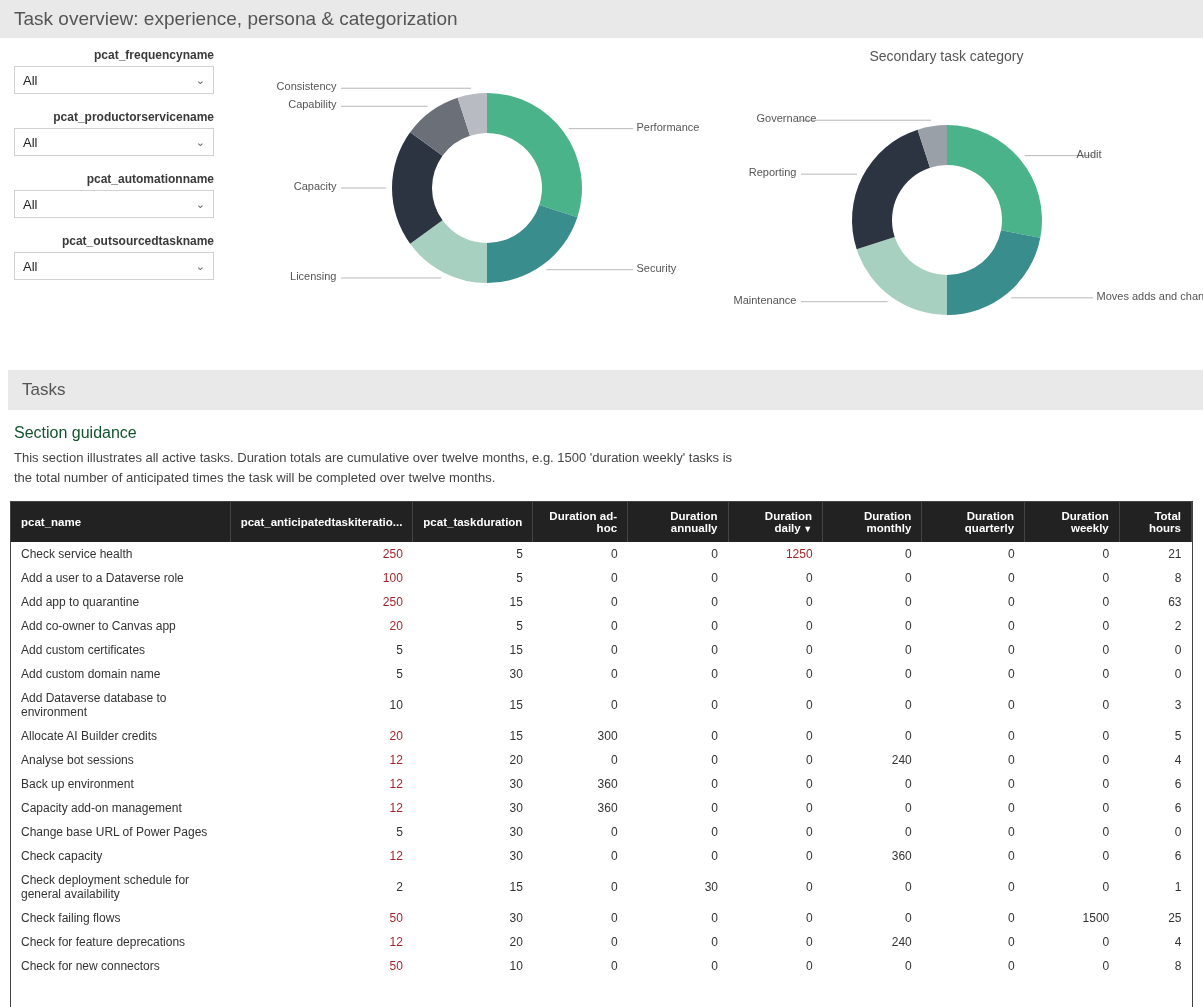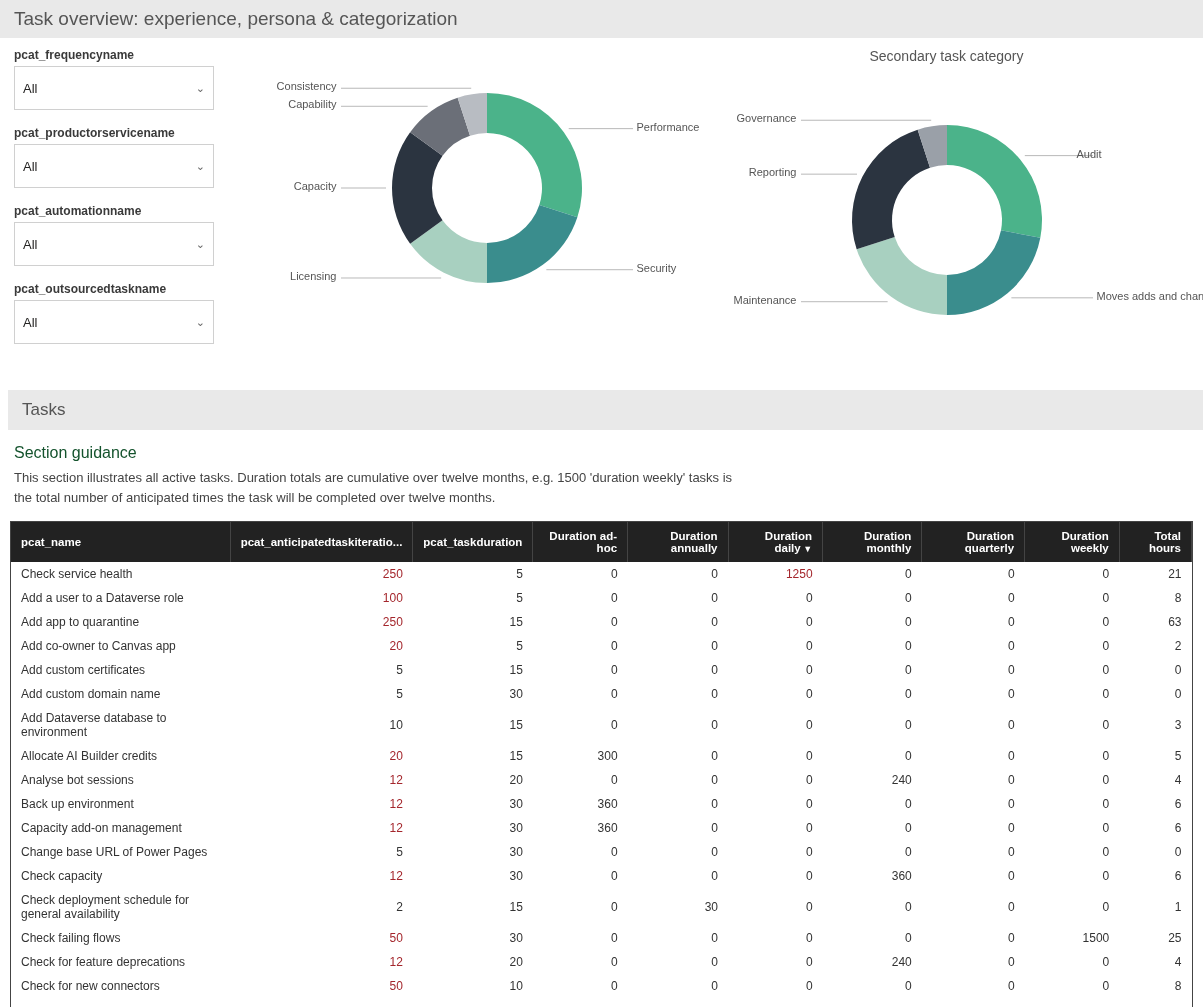--- a/index.html
+++ b/index.html
@@ -17,31 +17,32 @@
     color: #555;
   }
   .top-section {
     display: flex;
     padding: 10px 14px 30px 14px;
     gap: 30px;
   }
   .filters {
     width: 200px;
     flex-shrink: 0;
+    text-align: right;
   }
   .filter-group { margin-bottom: 16px; }
   .filter-label {
     font-size: 12px;
     font-weight: 600;
     color: #3a3a3a;
     margin-bottom: 4px;
   }
   .filter-select {
     border: 1px solid #d0d0d0;
-    height: 44px;
+    height: 28px;
     display: flex;
     align-items: center;
     justify-content: space-between;
     padding: 0 8px;
     cursor: pointer;
     background: #fff;
   }
   .filter-select .chev {
     font-size: 11px;
     color: #666;
@@ -199,21 +200,21 @@
             <line x1="277.82183752035473" y1="75.62017703538234" x2="346" y2="75.62017703538234" stroke="#999" stroke-width="0.7"></line>
             <line x1="264.37982296461763" y1="217.82183752035473" x2="346" y2="217.82183752035473" stroke="#999" stroke-width="0.7"></line>
             <line x1="140.63368951846022" y1="221.71071643186968" x2="54" y2="221.71071643186968" stroke="#999" stroke-width="0.7"></line>
             <line x1="110.00834105697481" y1="94.14695952630584" x2="54" y2="94.14695952630584" stroke="#999" stroke-width="0.7"></line>
             <line x1="184.20011903093666" y1="40.243477599891094" x2="54" y2="40.243477599891094" stroke="#999" stroke-width="0.7"></line>
           </svg>
           <div class="donut-label" style="top: 67.6202px; left: 330px;">Audit</div>
           <div class="donut-label" style="top: 209.822px; left: 350px;">Moves adds and changes</div>
           <div class="donut-label" style="top: 213.711px; right: 350px; text-align: right;">Maintenance</div>
           <div class="donut-label" style="top: 86.147px; right: 350px; text-align: right;">Reporting</div>
-          <div class="donut-label" style="top: 32.2435px; right: 350px; text-align: center; padding-left: 24px;">Governance</div>
+          <div class="donut-label" style="top: 32.2435px; right: 330px; text-align: center; padding-left: 24px;">Governance</div>
         </div>
     </div>
   </div>
 </div>
 
 <div class="tasks-header">Tasks</div>
 <div class="guidance-title">Section guidance</div>
 <div class="guidance-text">This section illustrates all active tasks. Duration totals are cumulative over twelve months, e.g. 1500 'duration weekly' tasks is the total number of anticipated times the task will be completed over twelve months.</div>
 
 <div class="table-wrap">

